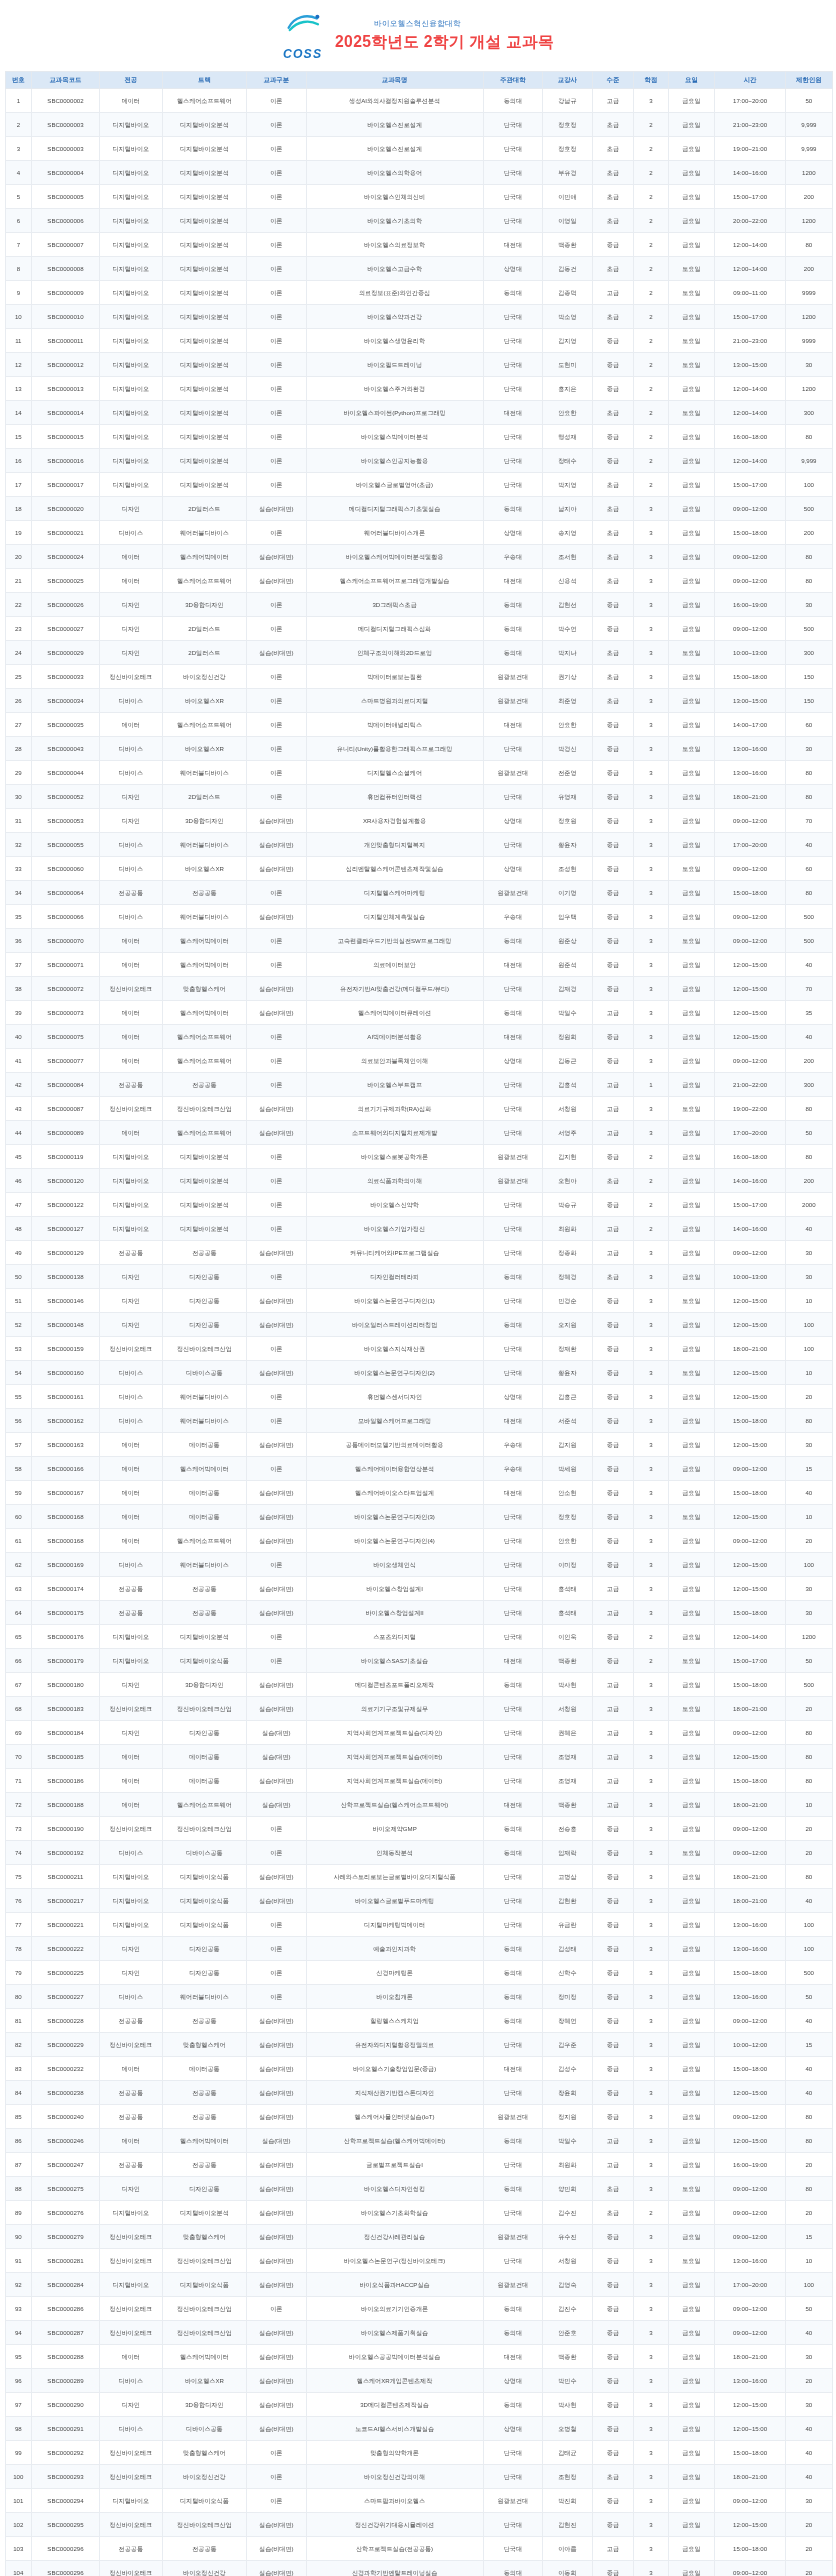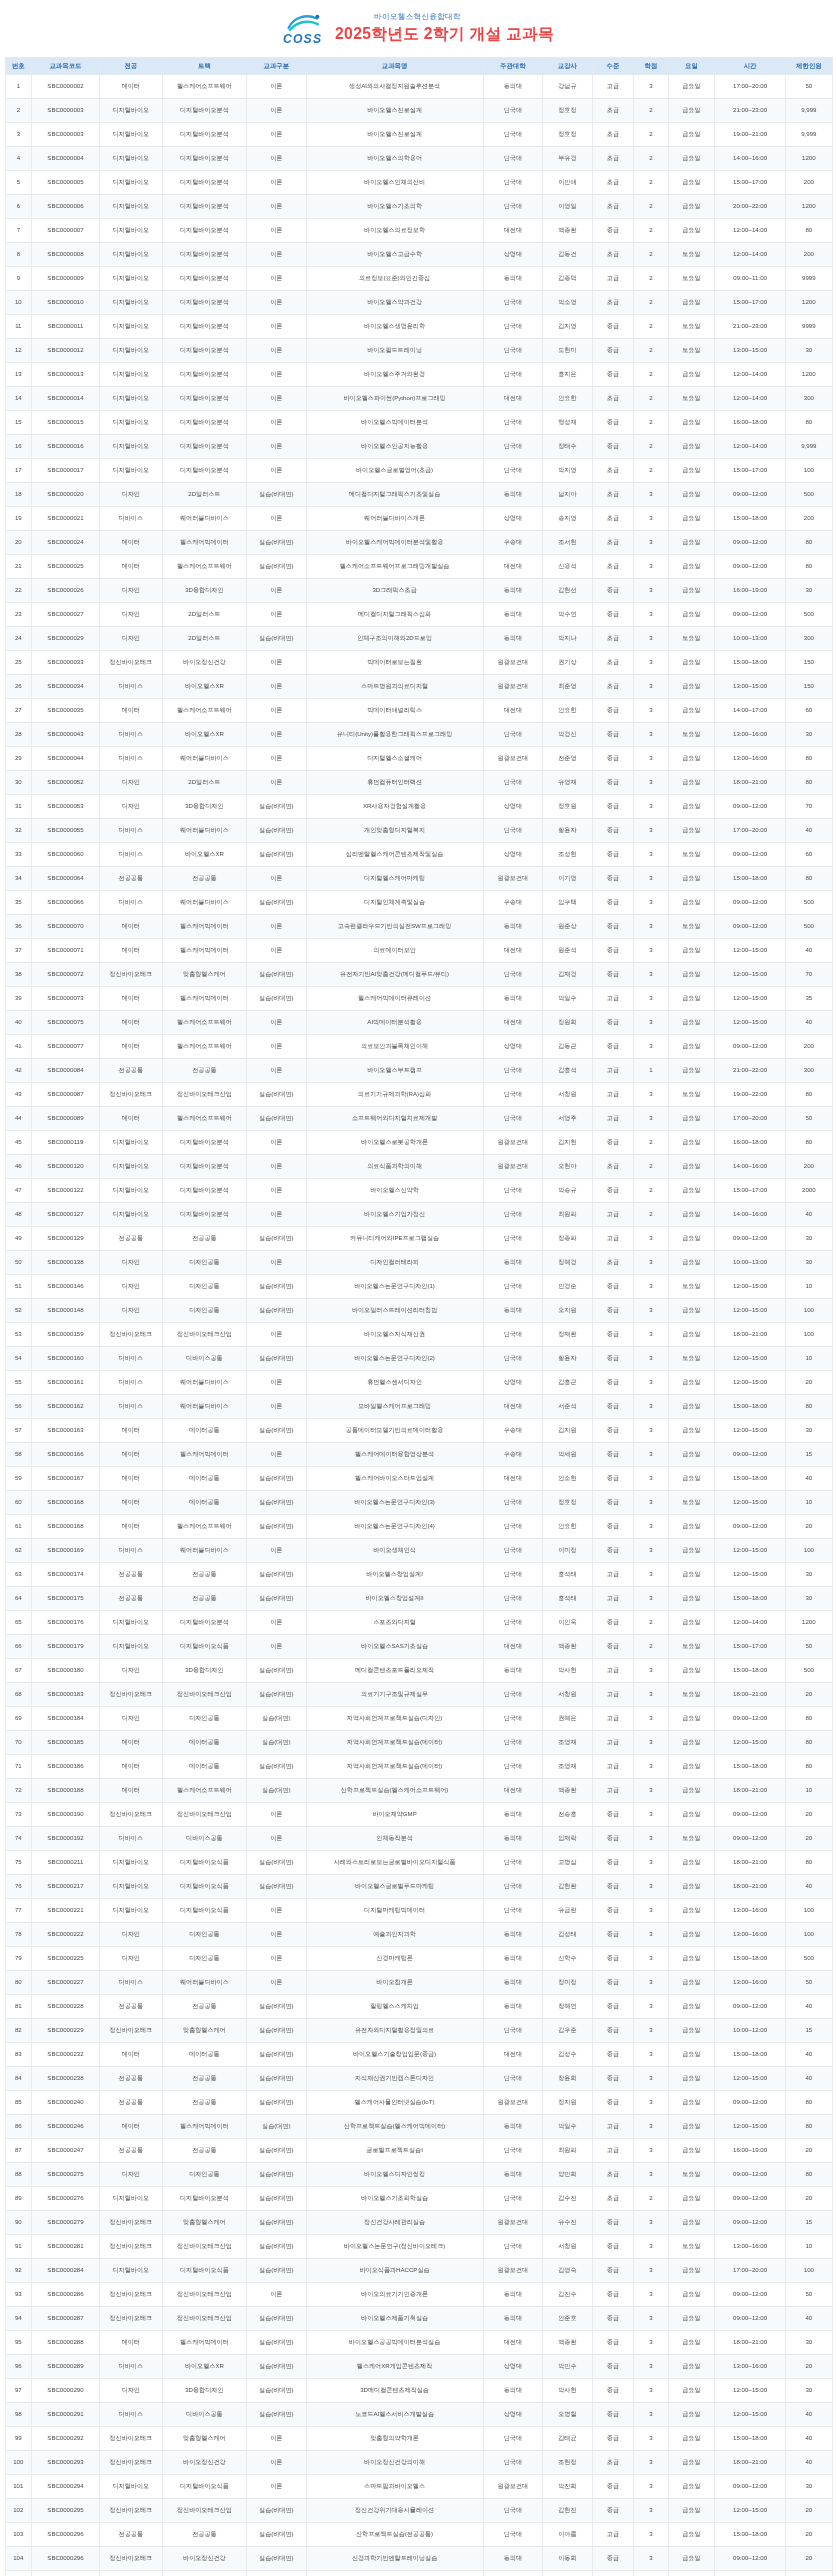--- a/index.html
+++ b/index.html
@@ -24,21 +24,21 @@
     flex-direction: column;
     align-items: center;
     line-height: 1;
   }
   .coss-text {
     font-size: 12.2px;
     font-weight: bold;
     font-style: italic;
     letter-spacing: 1.2px;
     color: #1b76c4;
-    margin-top: 1px;
+    margin-top: 16px;
   }
   .title-block { text-align: left; }
   .univ-name {
     font-size: 7.6px;
     color: #2e75c0;
     margin-bottom: 2.9px;
     letter-spacing: 0.3px;
     padding-left: 39px;
   }
   .page-title {

